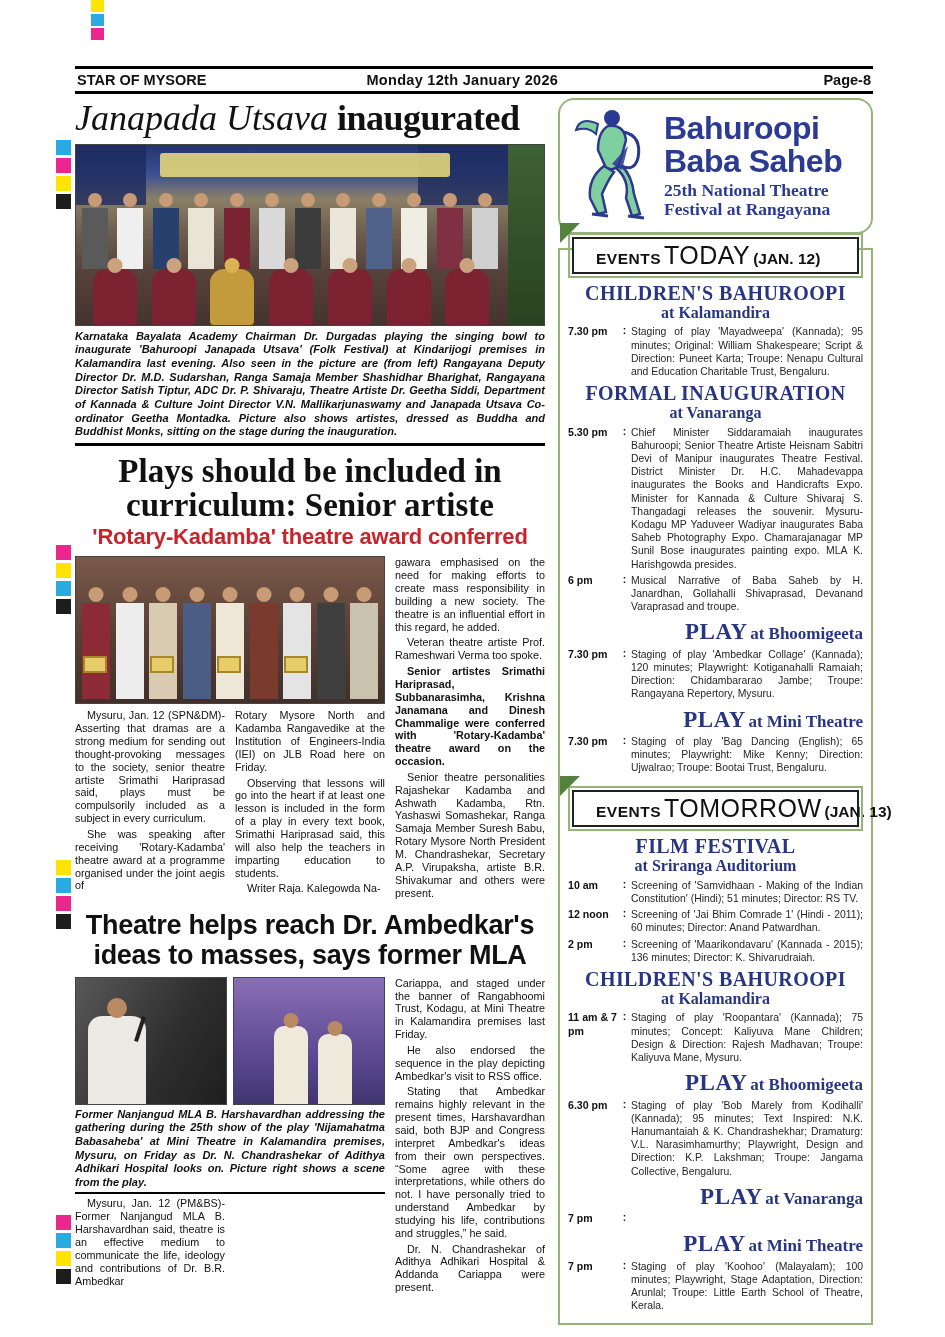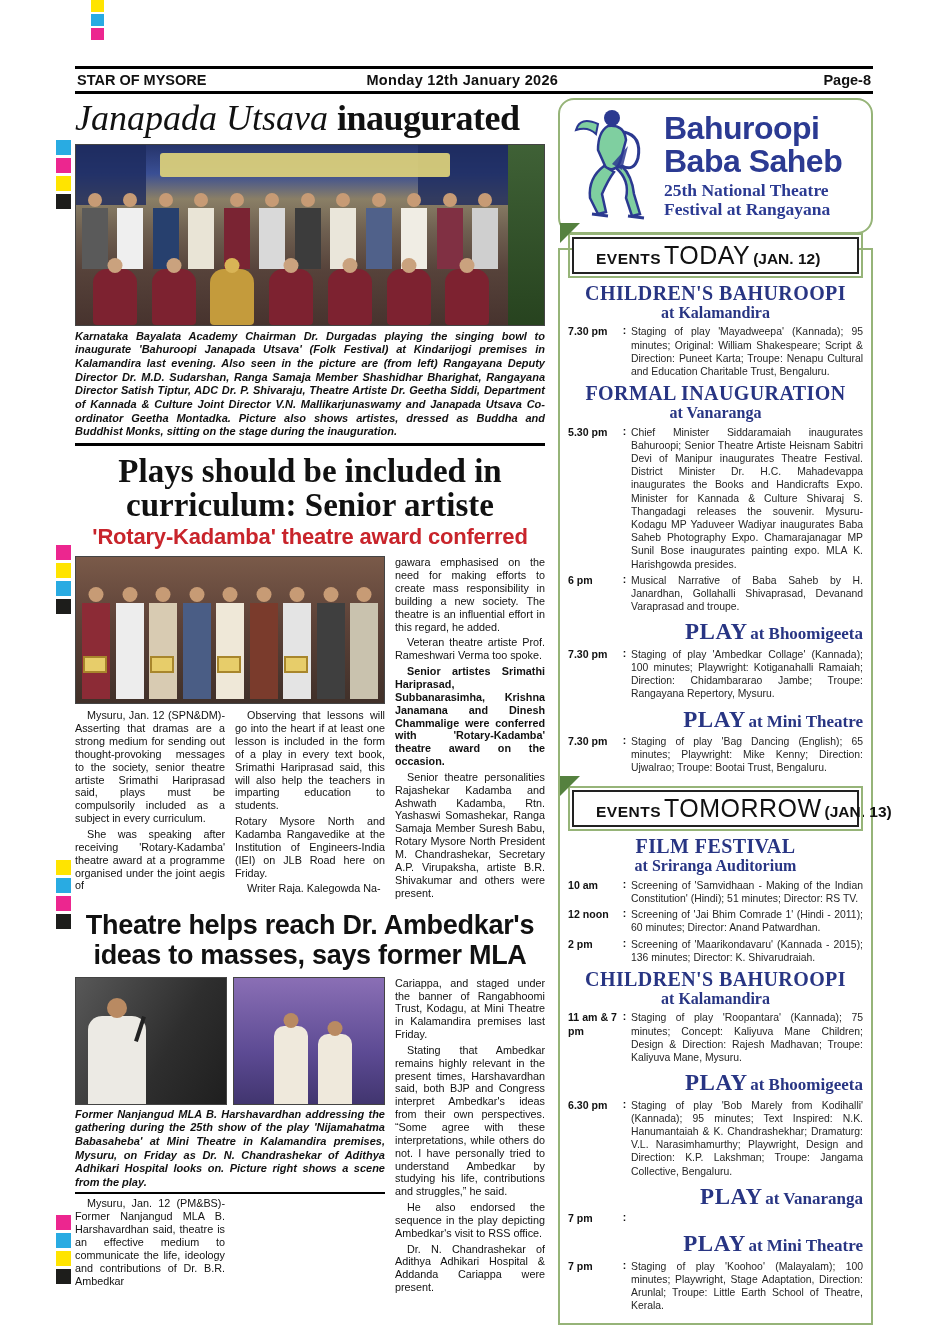--- a/index.html
+++ b/index.html
@@ -198,22 +198,22 @@
                 <i class="pp2" style="--c:#3f3f3f"></i>
                 <i class="pp2" style="--c:#c9c2ae"></i>
               </div>
             </div>
             <div class="cols2">
               <div class="ncol">
                 <p class="body">Mysuru, Jan. 12 (SPN&amp;DM)- Asserting that dramas are a strong medium for sending out thought-provoking messages to the society, senior theatre artiste Srimathi Hariprasad said, plays must be compulsorily included as a subject in every curriculum.</p>
                 <p class="body">She was speaking after receiving 'Rotary-Kadamba' theatre award at a programme organised under the joint aegis of</p>
               </div>
               <div class="ncol">
+                <p class="body noind">Rotary Mysore North and Kadamba Rangavedike at the Institution of Engineers-India (IEI) on JLB Road here on Friday.</p>
                 <p class="body">Observing that lessons will go into the heart if at least one lesson is included in the form of a play in every text book, Srimathi Hariprasad said, this will also help the teachers in imparting education to students.</p>
-                <p class="body noind">Rotary Mysore North and Kadamba Rangavedike at the Institution of Engineers-India (IEI) on JLB Road here on Friday.</p>
                 <p class="body">Writer Raja. Kalegowda Na-</p>
               </div>
             </div>
           </div>
           <div class="ncol">
             <p class="body noind">gawara emphasised on the need for making efforts to create mass responsibility in building a new society. The theatre is an influential effort in this regard, he added.</p>
             <p class="body">Veteran theatre artiste Prof. Rameshwari Verma too spoke.</p>
             <p class="body b">Senior artistes Srimathi Hariprasad, Subbanarasimha, Krishna Janamana and Dinesh Chammalige were conferred with 'Rotary-Kadamba' theatre award on the occasion.</p>
             <p class="body">Senior theatre personalities Rajashekar Kadamba and Ashwath Kadamba, Rtn. Yashaswi Somashekar, Ranga Samaja Member Suresh Babu, Rotary Mysore North President M. Chandrashekar, Secretary A.P. Virupaksha, artiste B.R. Shivakumar and others were present.</p>
           </div>
@@ -238,22 +238,22 @@
             </div>
             <div class="cap3">Former Nanjangud MLA B. Harshavardhan addressing the gathering during the 25th show of the play 'Nijamahatma Babasaheba' at Mini Theatre in Kalamandira premises, Mysuru, on Friday as Dr. N. Chandrashekar of Adithya Adhikari Hospital looks on. Picture right shows a scene from the play.</div>
             <div class="cols2" style="margin-top:2px">
               <div class="ncol">
                 <p class="body">Mysuru, Jan. 12 (PM&amp;BS)- Former Nanjangud MLA B. Harshavardhan said, theatre is an effective medium to communicate the life, ideology and contributions of Dr. B.R. Ambedkar</p>
               </div>
             </div>
           </div>
           <div class="ncol">
             <p class="body noind">Cariappa, and staged under the banner of Rangabhoomi Trust, Kodagu, at Mini Theatre in Kalamandira premises last Friday.</p>
+            <p class="body">He also endorsed the sequence in the play depicting Ambedkar's visit to RSS office.</p>
             <p class="body">Stating that Ambedkar remains highly relevant in the present times, Harshavardhan said, both BJP and Congress interpret Ambedkar's ideas from their own perspectives. “Some agree with these interpretations, while others do not. I have personally tried to understand Ambedkar by studying his life, contributions and struggles,” he said.</p>
-            <p class="body">He also endorsed the sequence in the play depicting Ambedkar's visit to RSS office.</p>
             <p class="body">Dr. N. Chandrashekar of Adithya Adhikari Hospital &amp; Addanda Cariappa were present.</p>
           </div>
         </div>
       </div>
 
       <div class="side">
 
         <div class="logobox">
           <span>
             <svg width="92" height="118" viewBox="0 0 92 118">
@@ -312,21 +312,21 @@
           </div>
 
           <div class="sec">
             <div class="stinline">
               <span class="big">PLAY</span>
               <span class="small">at Bhoomigeeta</span>
             </div>
             <div class="evt">
               <div class="t">7.30 pm</div>
               <div class="cl">:</div>
-              <div class="d">Staging of play 'Ambedkar Collage' (Kannada); 100 minutes; Playwright: Kotiganahalli Ramaiah; Direction: Chidambararao Jambe; Troupe: Rangayana Repertory, Mysuru.</div>
+              <div class="d">Staging of play 'Ambedkar Collage' (Kannada); 120 minutes; Playwright: Kotiganahalli Ramaiah; Direction: Chidambararao Jambe; Troupe: Rangayana Repertory, Mysuru.</div>
             </div>
           </div>
 
           <div class="sec">
             <div class="stinline">
               <span class="big">PLAY</span>
               <span class="small">at Mini Theatre</span>
             </div>
             <div class="evt">
               <div class="t">7.30 pm</div>

